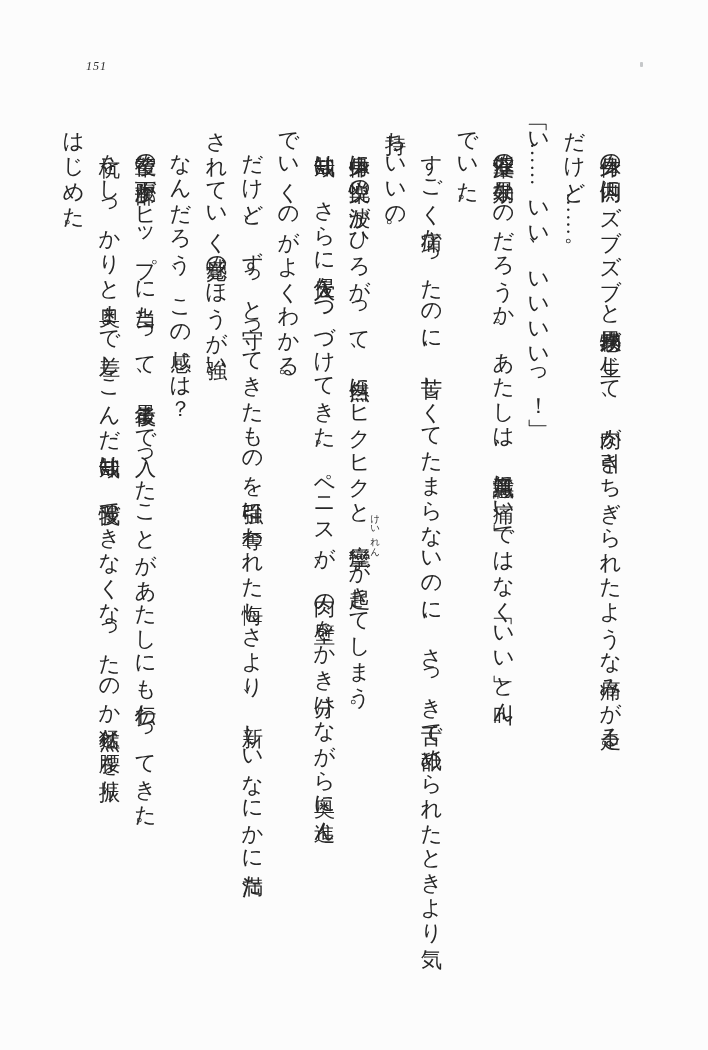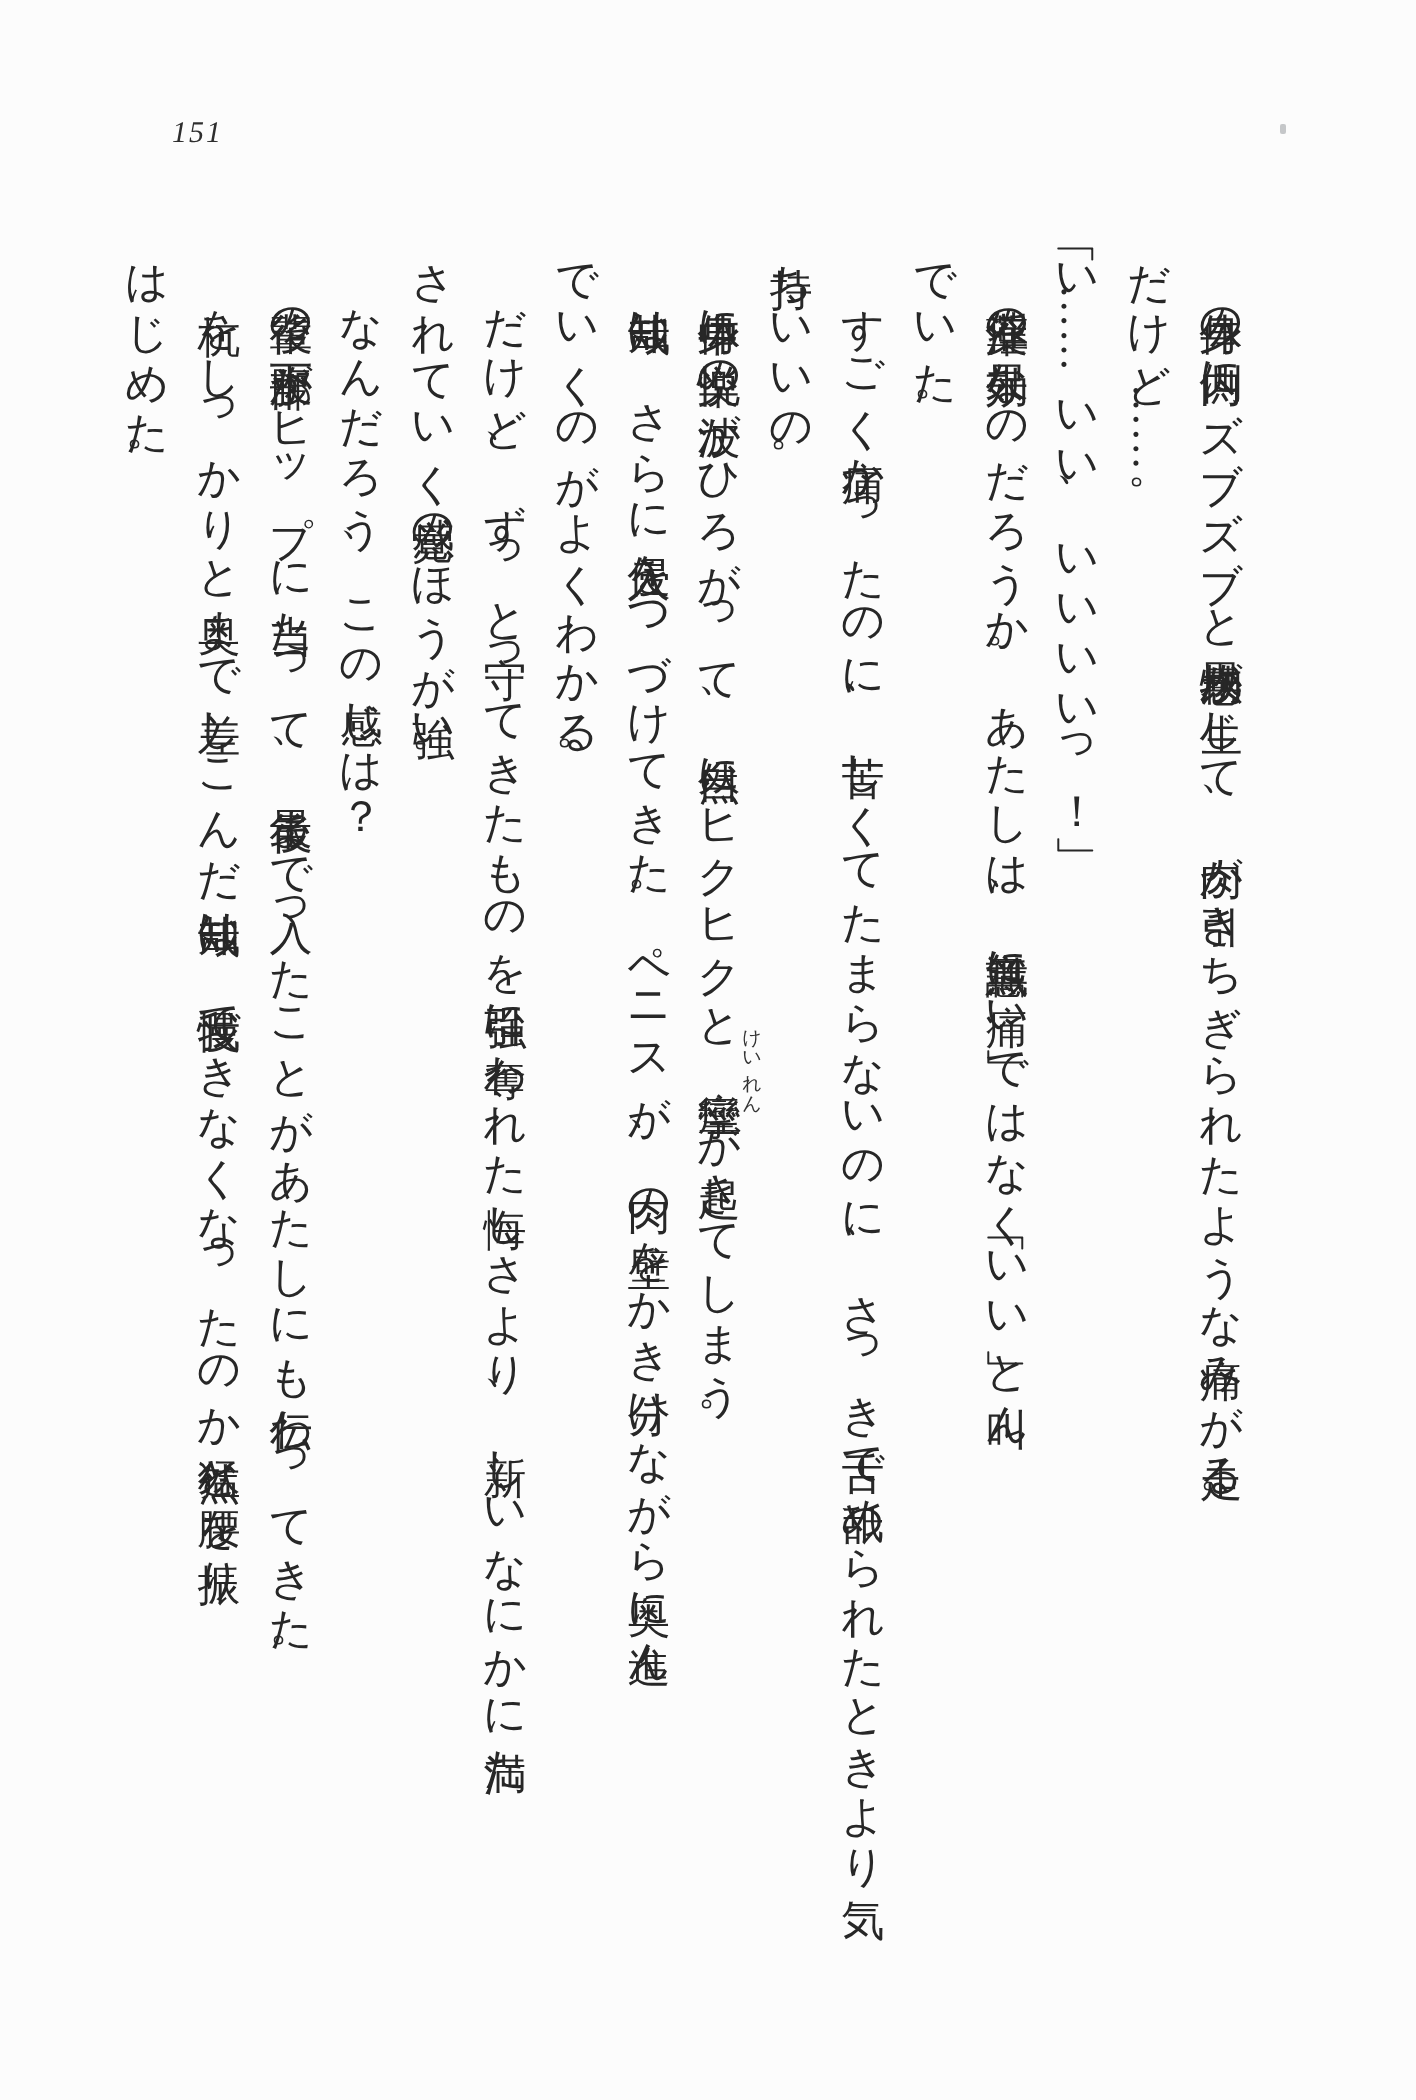--- a/index.html
+++ b/index.html
@@ -13,21 +13,21 @@
     height: 1050px;
     background: #fcfcfc;
     overflow: hidden;
     font-family: "Liberation Serif", "DejaVu Serif", serif;
     color: #272727;
   }
   .page-number {
     position: absolute;
     left: 86px;
     top: 59px;
-    font-size: 15px;
+    font-size: 12px;
     font-style: italic;
     letter-spacing: 1px;
     color: #2e2e2e;
   }
   .artifact-dot {
     position: absolute;
     left: 640px;
     top: 62px;
     width: 3px;
     height: 5px;

